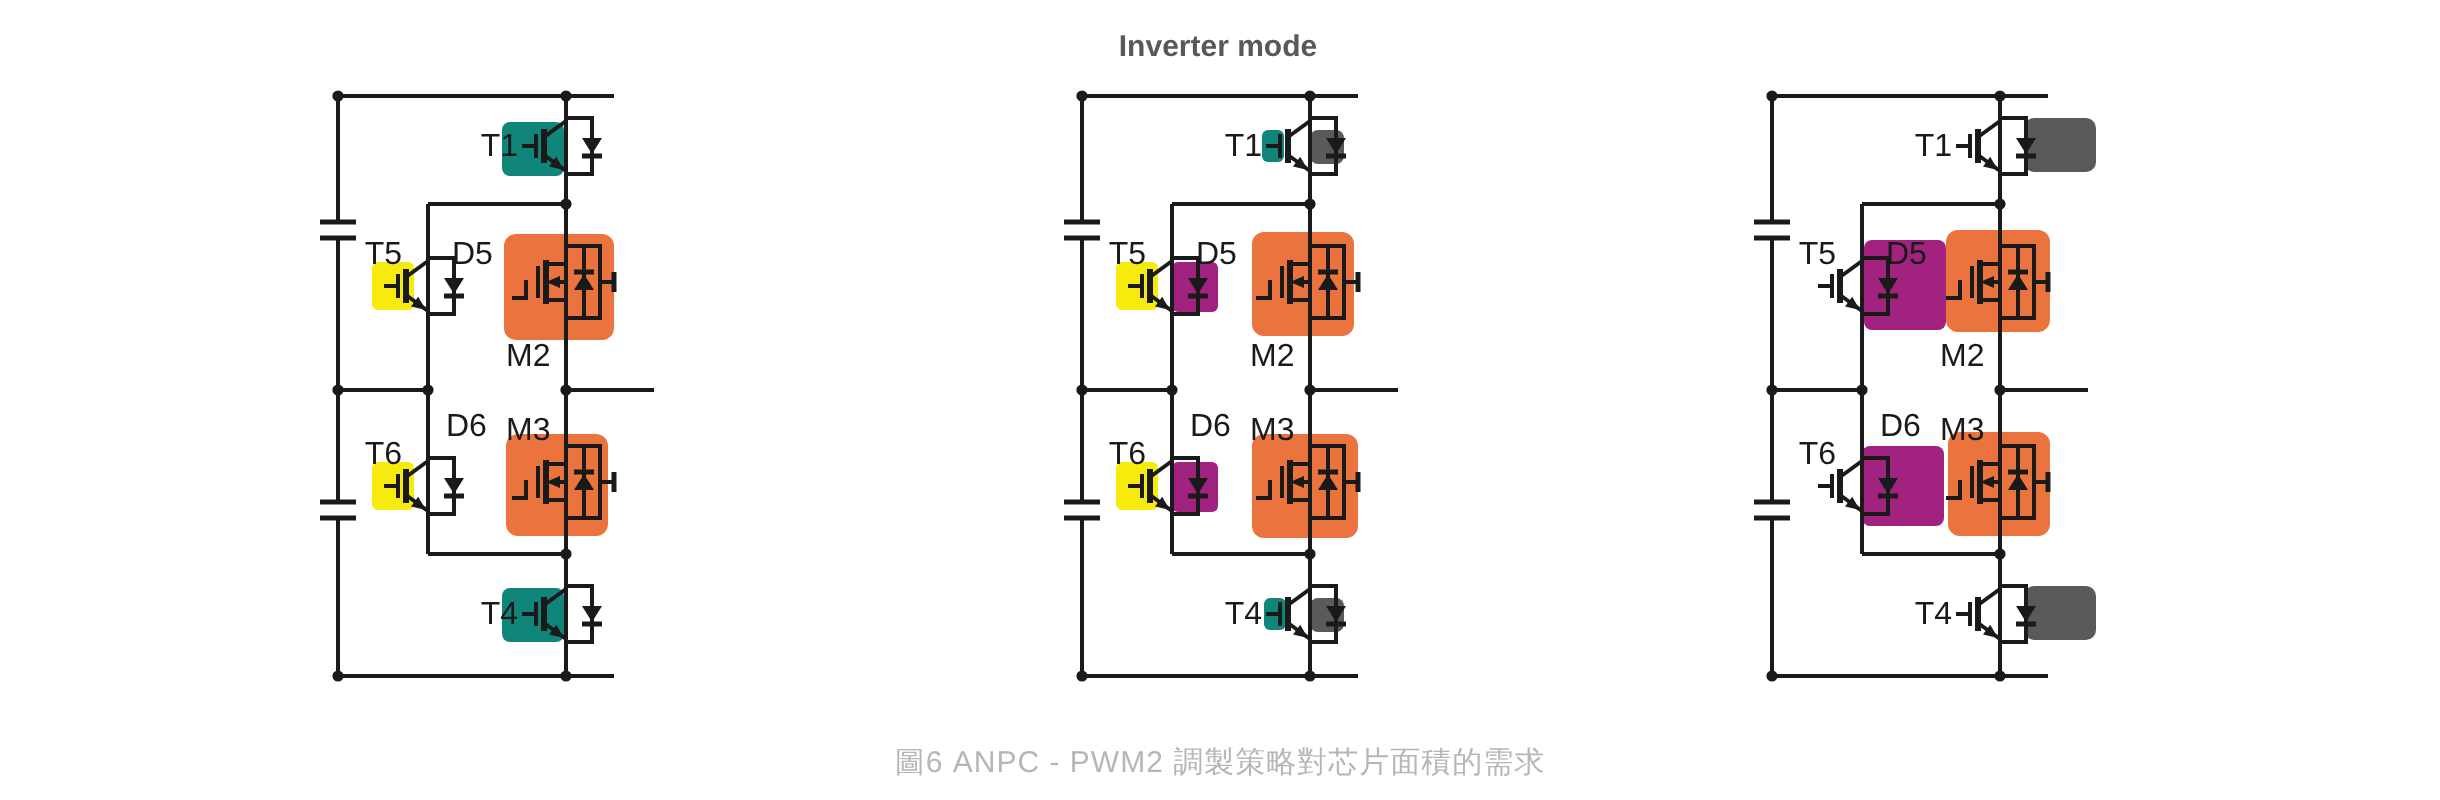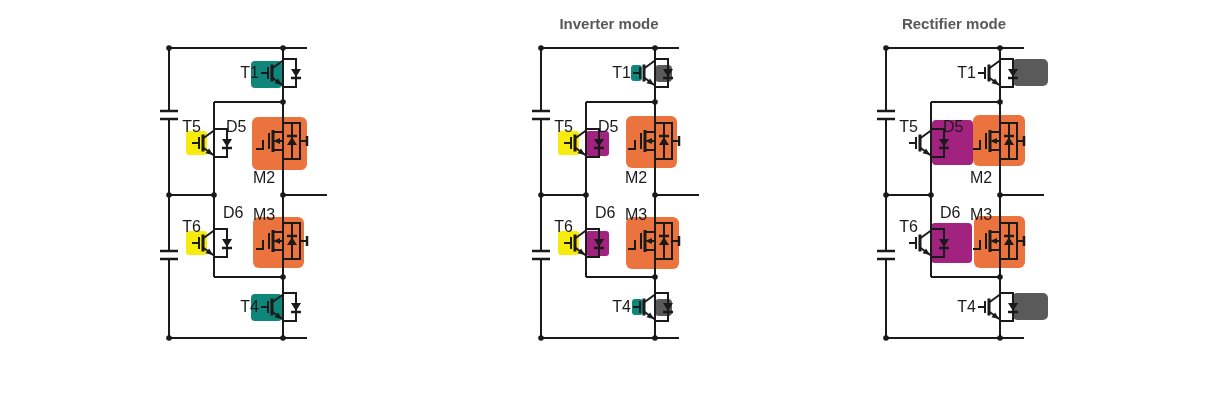--- a/index.html
+++ b/index.html
@@ -235,21 +235,20 @@
         <text x="82" y="92" text-anchor="start">D5</text>
         <text x="109" y="143" text-anchor="start">M2</text>
         <text x="109" y="180" text-anchor="start">M3</text>
         <text x="79" y="178" text-anchor="start">D6</text>
         <text x="57" y="192" text-anchor="end">T6</text>
         <text x="115" y="272" text-anchor="end">T4</text>
       </svg>
   </section>
 
   <section class="circuit" style="left:861px">
-    <h2>Rectifier mode</h2>
     <svg class="schematic" width="250" height="312" viewBox="0 0 250 312">
         <g>
           <rect x="151" y="19" width="36" height="27" rx="5" ry="5" fill="#5A5A5A"></rect>
           <rect x="71" y="80" width="41" height="45" rx="4" ry="4" fill="#A2237F"></rect>
           <rect x="112" y="75" width="52" height="51" rx="6" ry="6" fill="#EB743E"></rect>
           <rect x="70" y="183" width="41" height="40" rx="4" ry="4" fill="#A2237F"></rect>
           <rect x="113" y="176" width="51" height="52" rx="6" ry="6" fill="#EB743E"></rect>
           <rect x="151" y="253" width="36" height="27" rx="5" ry="5" fill="#5A5A5A"></rect>
         </g>
         <path d="M 25 8 H 163 M 25 298 H 163 M 25 8 V 71 M 25 79 V 211 M 25 219 V 298 M 139 8 V 298 M 70 62 H 139 M 70 62 V 237 M 70 237 H 139 M 25 155 H 70 M 139 155 H 183" stroke="#1A1A1A" fill="none" stroke-width="2"></path>
@@ -344,13 +343,14 @@
         <text x="57" y="92" text-anchor="end">T5</text>
         <text x="82" y="92" text-anchor="start">D5</text>
         <text x="109" y="143" text-anchor="start">M2</text>
         <text x="109" y="180" text-anchor="start">M3</text>
         <text x="79" y="178" text-anchor="start">D6</text>
         <text x="57" y="192" text-anchor="end">T6</text>
         <text x="115" y="272" text-anchor="end">T4</text>
       </svg>
   </section>
 
+  <p class="caption">圖6 ANPC - PWM2 調製策略對芯片面積的需求</p>
 </div>
 
 </body></html>

